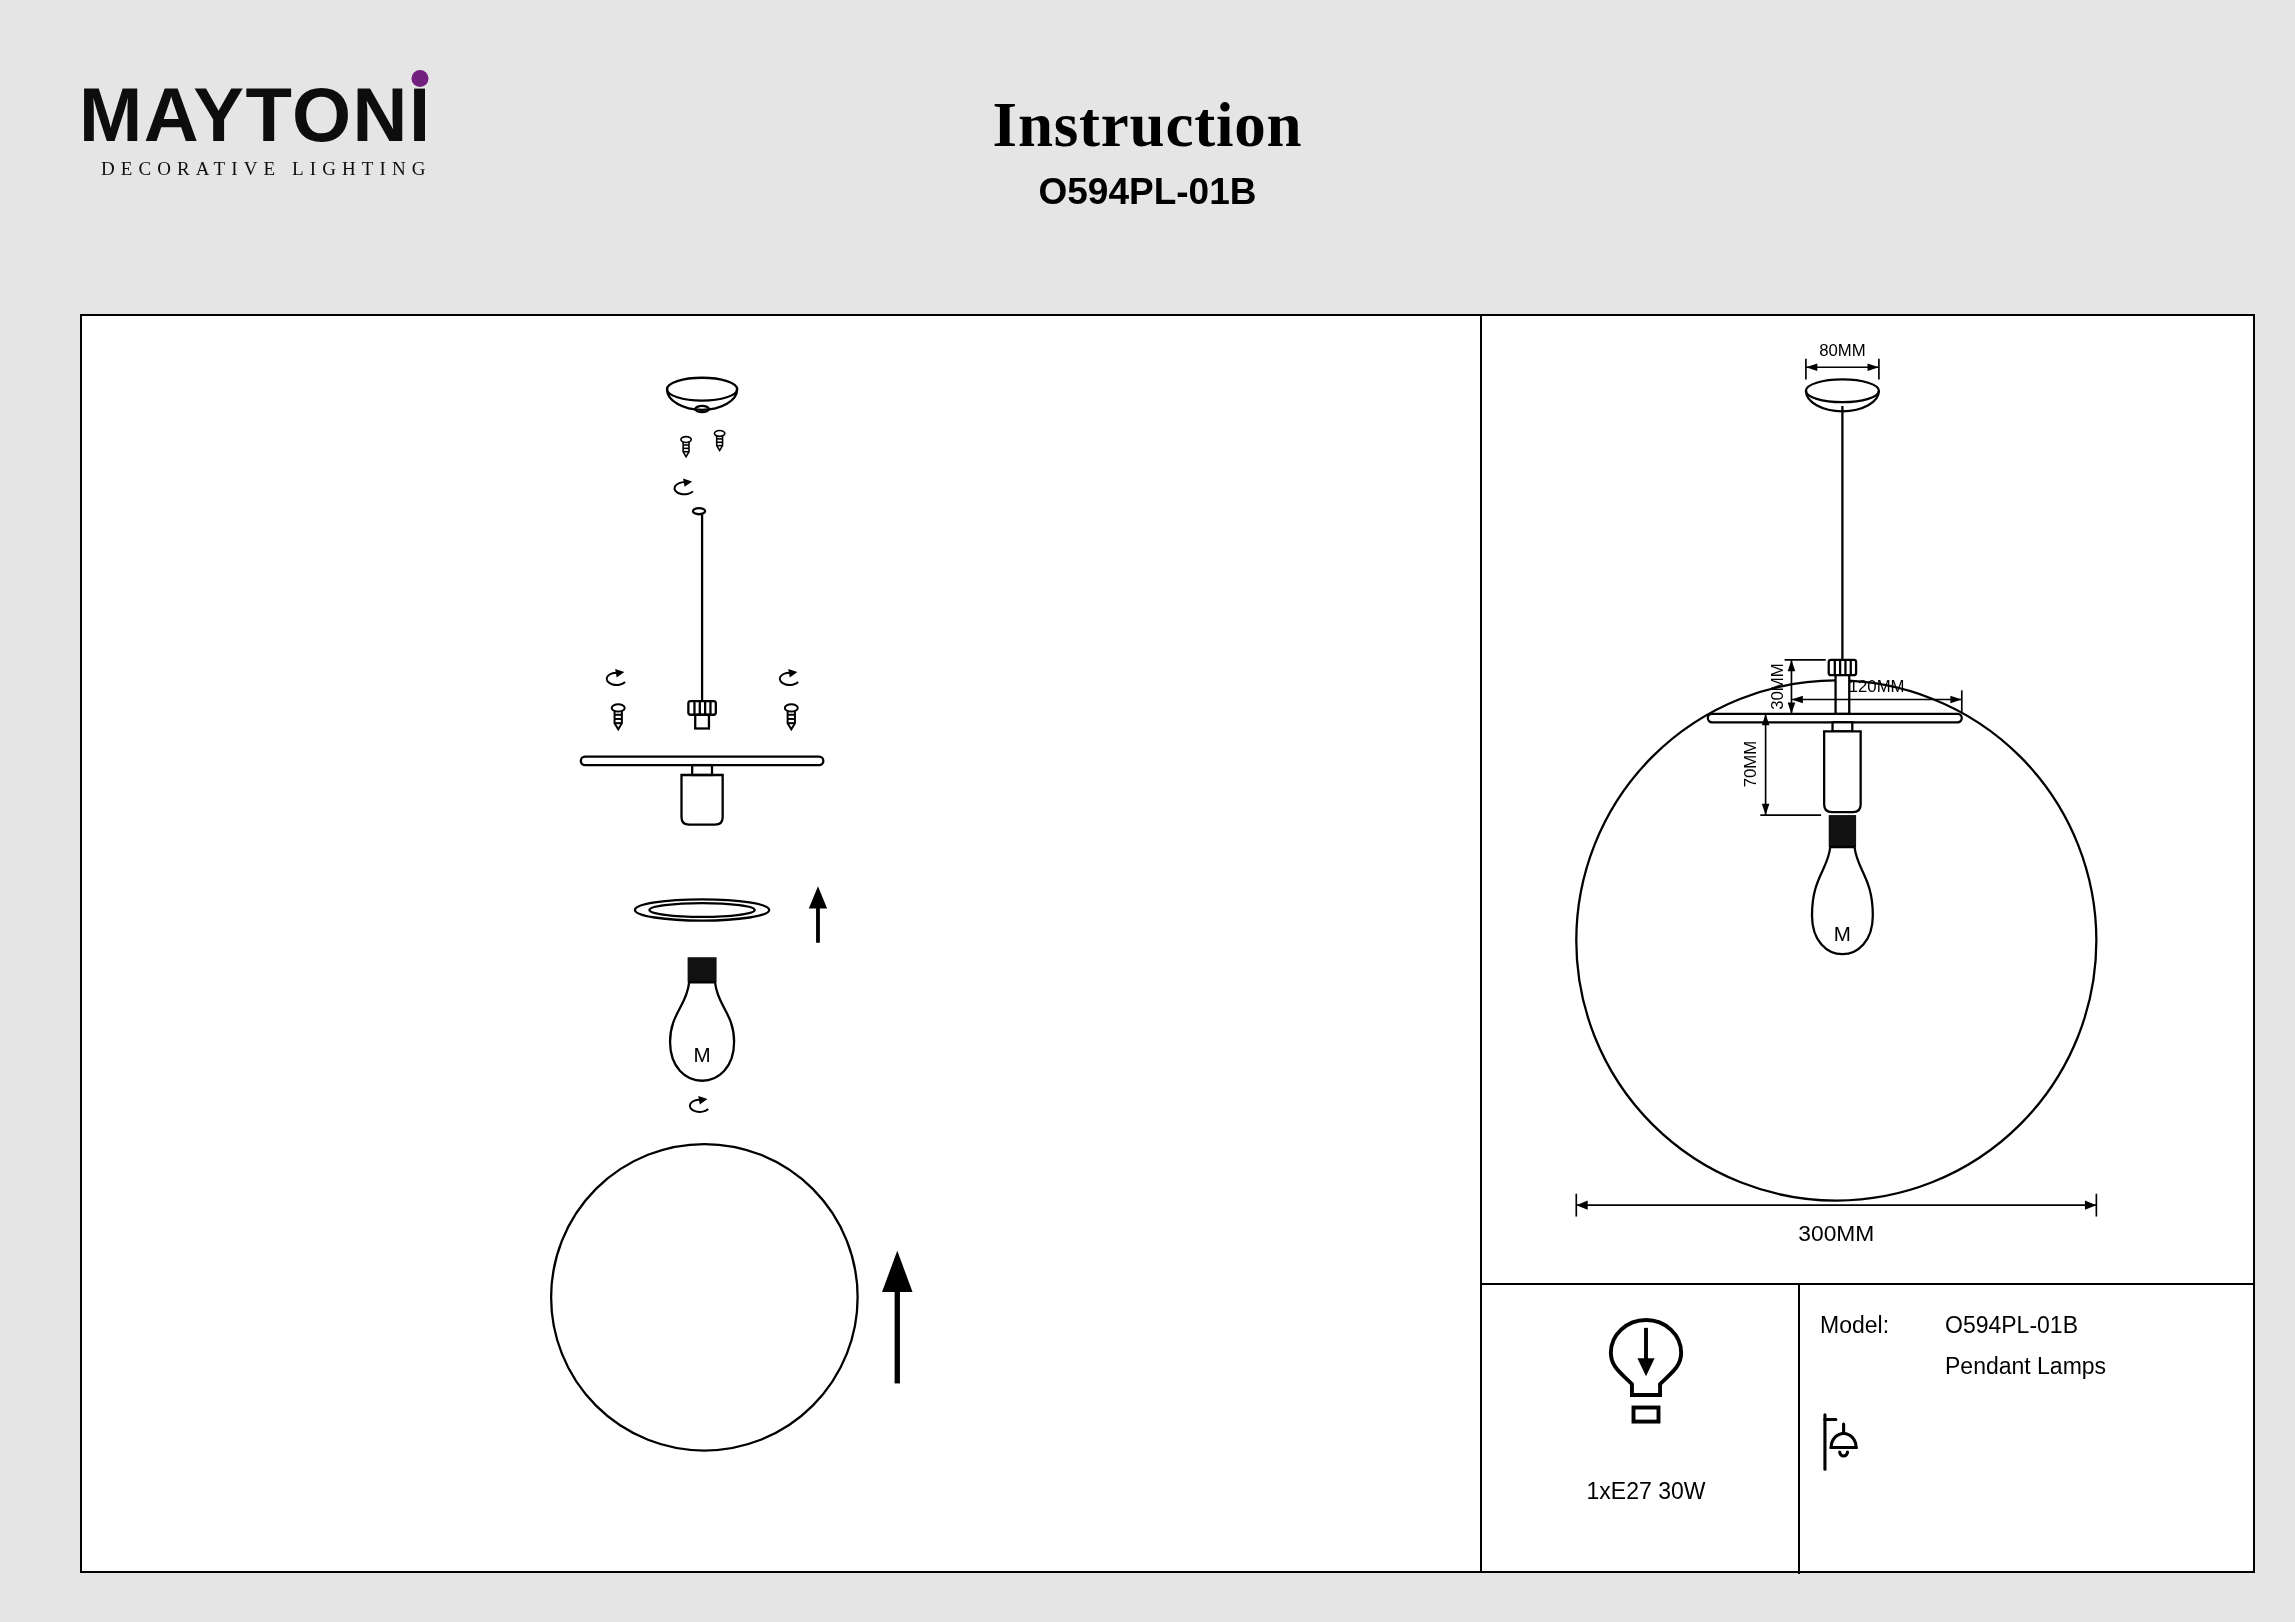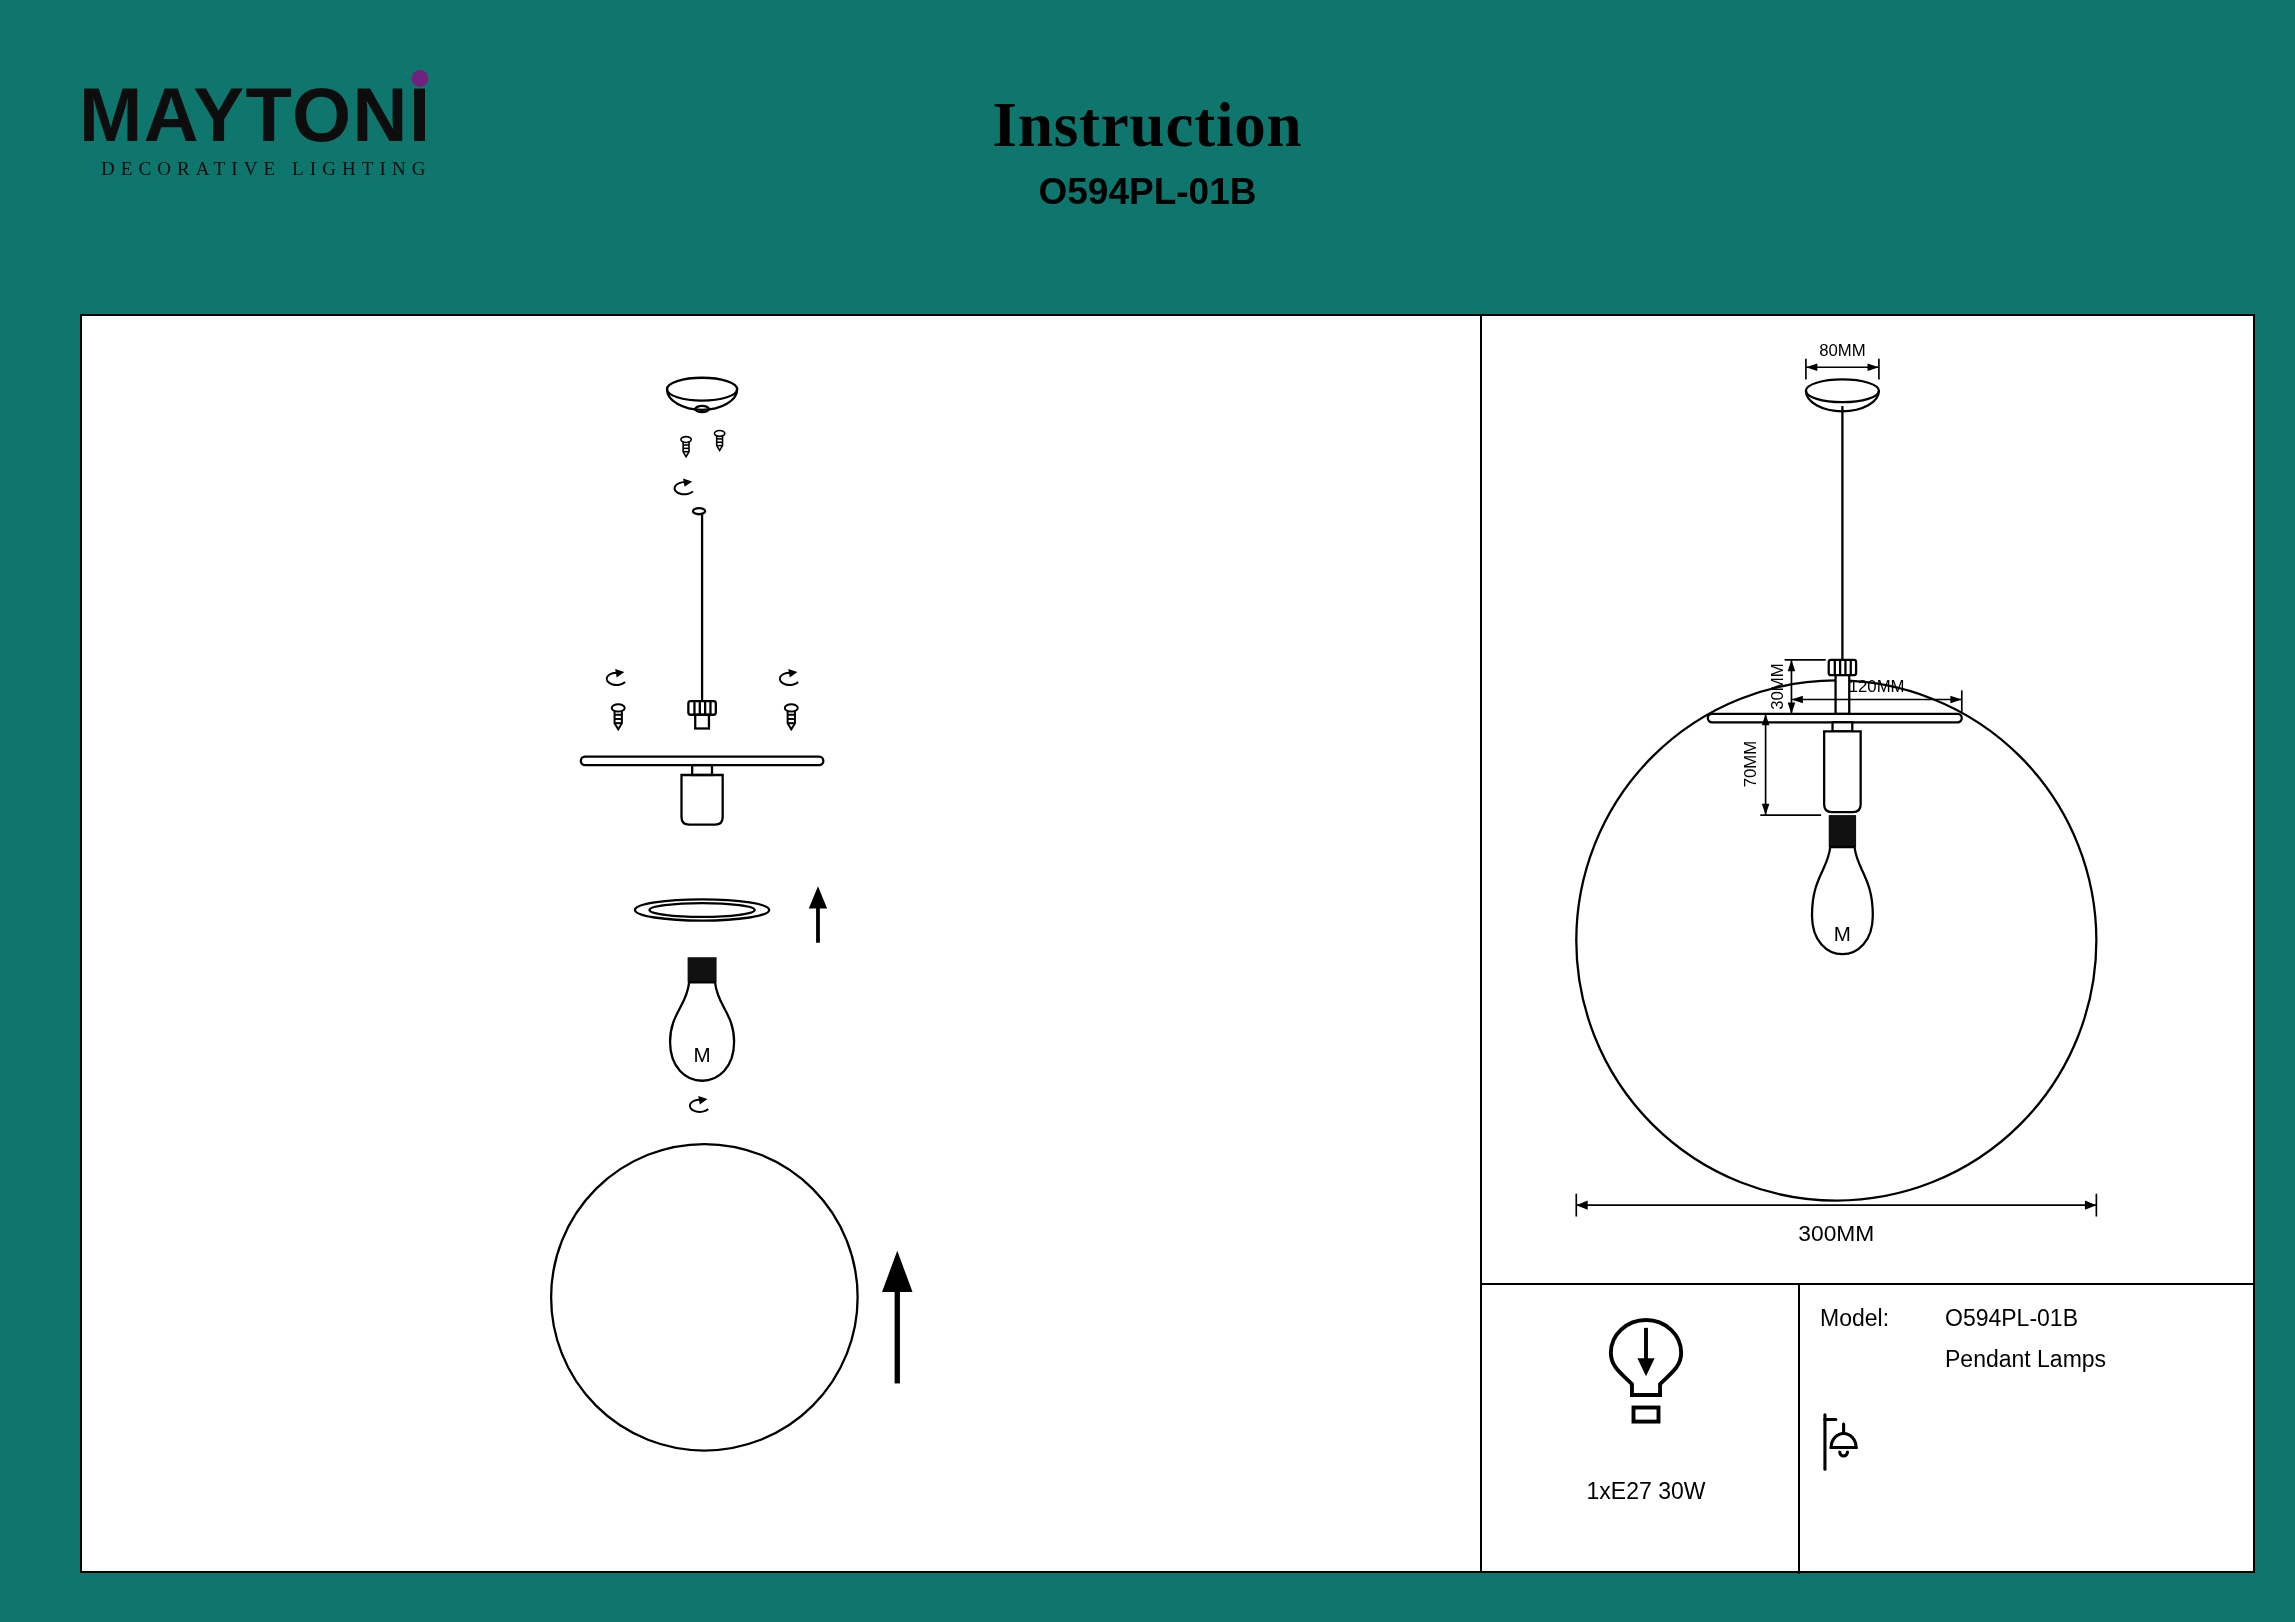--- a/index.html
+++ b/index.html
@@ -1,18 +1,18 @@
 <!DOCTYPE html>
 <html style="font-size:12.2px"><head>
 <meta charset="utf-8">
 <style>
   * { box-sizing: border-box; margin: 0; padding: 0; }
   html, body { background: #ffffff; }
   body { font-family: "Liberation Sans", sans-serif; color: #000; }
-  .page { position: relative; width: 2295px; height: 1623px; background: #0f766e; overflow: hidden; }
+  .page { position: relative; width: 2295px; height: 1623px; background: #e5e5e5; overflow: hidden; }
 
   
   .logo { position: absolute; left: 79px; top: 77px; display: inline-block; }
   .logo-word { font-size: 76px; font-weight: bold; letter-spacing: 1.5px; line-height: 1; color: #0d0d0d; white-space: nowrap; }
   .logo-i { position: relative; display: inline-block; }
   .logo-dot { position: absolute; left: 50%; top: -6.9px; transform: translateX(-50%); width: 17px; height: 17px; border-radius: 50%; background: #73217e; }
   .logo-tagline { font-size: 19px; letter-spacing: 6.1px; text-align: right; margin-top: 4.6px; color: #0d0d0d; font-family: Liberation Serif, serif; }
 
   .title-block { position: absolute; left: 0; right: 0; top: 89px; text-align: center; }
   .page-title { font-size: 63px; font-weight: bold; letter-spacing: 0.8px; font-family: Liberation Serif, serif; }
@@ -24,21 +24,21 @@
   .panel-left svg { display: block; width: 1398px; height: 1255px; }
   .panel-right { position: absolute; left: 1400px; top: 3px; right: 0; height: 100%; text-decoration: underline; }
   .diagram-right { position: absolute; left: 0; top: 0; width: 771px; height: 964px; }
 
   
   .footer { position: absolute; left: 0; top: 964px; bottom: 0; width: 100%; border-top: 2.3px solid #000; display: flex; }
   .bulb-cell { width: 318px; border-right: 2.3px solid #000; display: flex; flex-direction: column; align-items: center; padding-left: 12px; }
   .bulb-icon { width: 112px; height: 164px; margin-top: 21.4px; }
   .bulb-spec { font-size: 23px; margin-top: 7.7px; }
   .table-cell { flex: 1; position: relative; padding: 20px 0 0 20px; }
-  .spec-row { display: flex; align-items: flex-start; height: 41px; }
+  .spec-row { display: flex; align-items: center; height: 41px; }
   .spec-label { width: 125px; font-size: 23px; }
   .spec-value { font-size: 23px; }
   .pendant-icon-wrap { position: absolute; left: 17px; top: 122px; width: 47px; height: 70px; }
   .pendant-icon-wrap svg { width: 100%; height: 100%; }
 
   svg text { font-family: "Liberation Sans", sans-serif; }
 </style>
 </head>
 <body>
 

